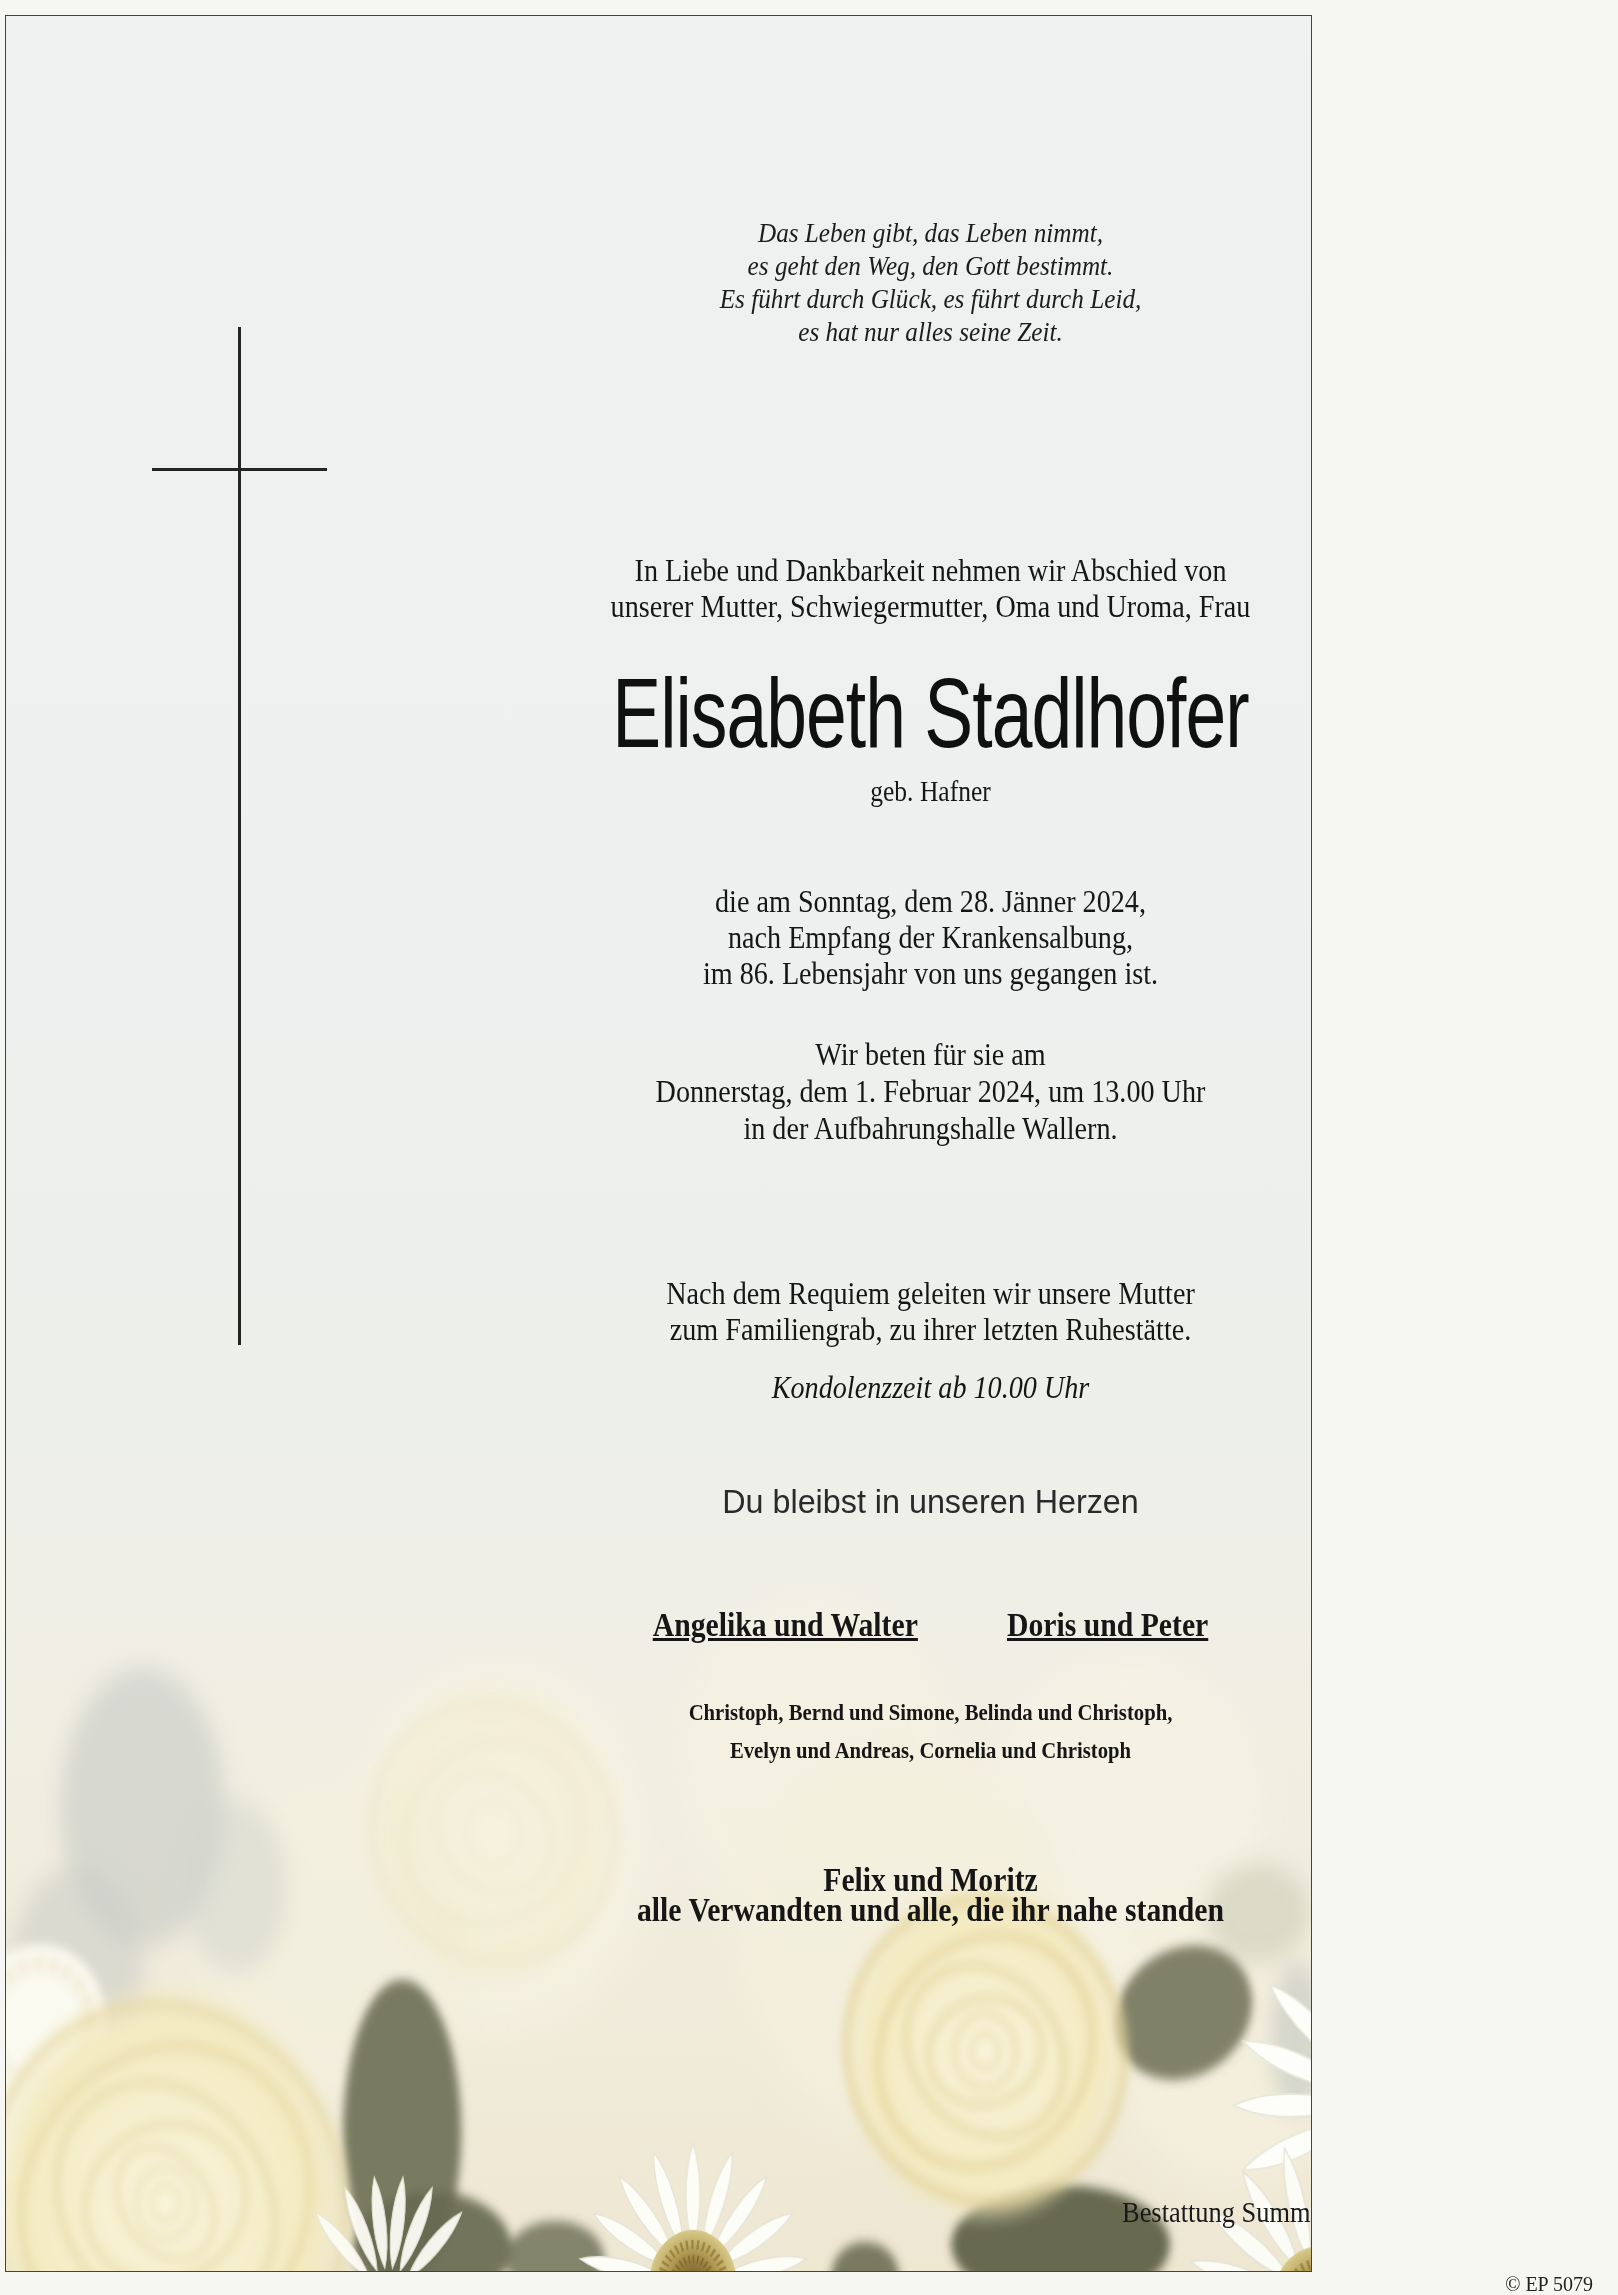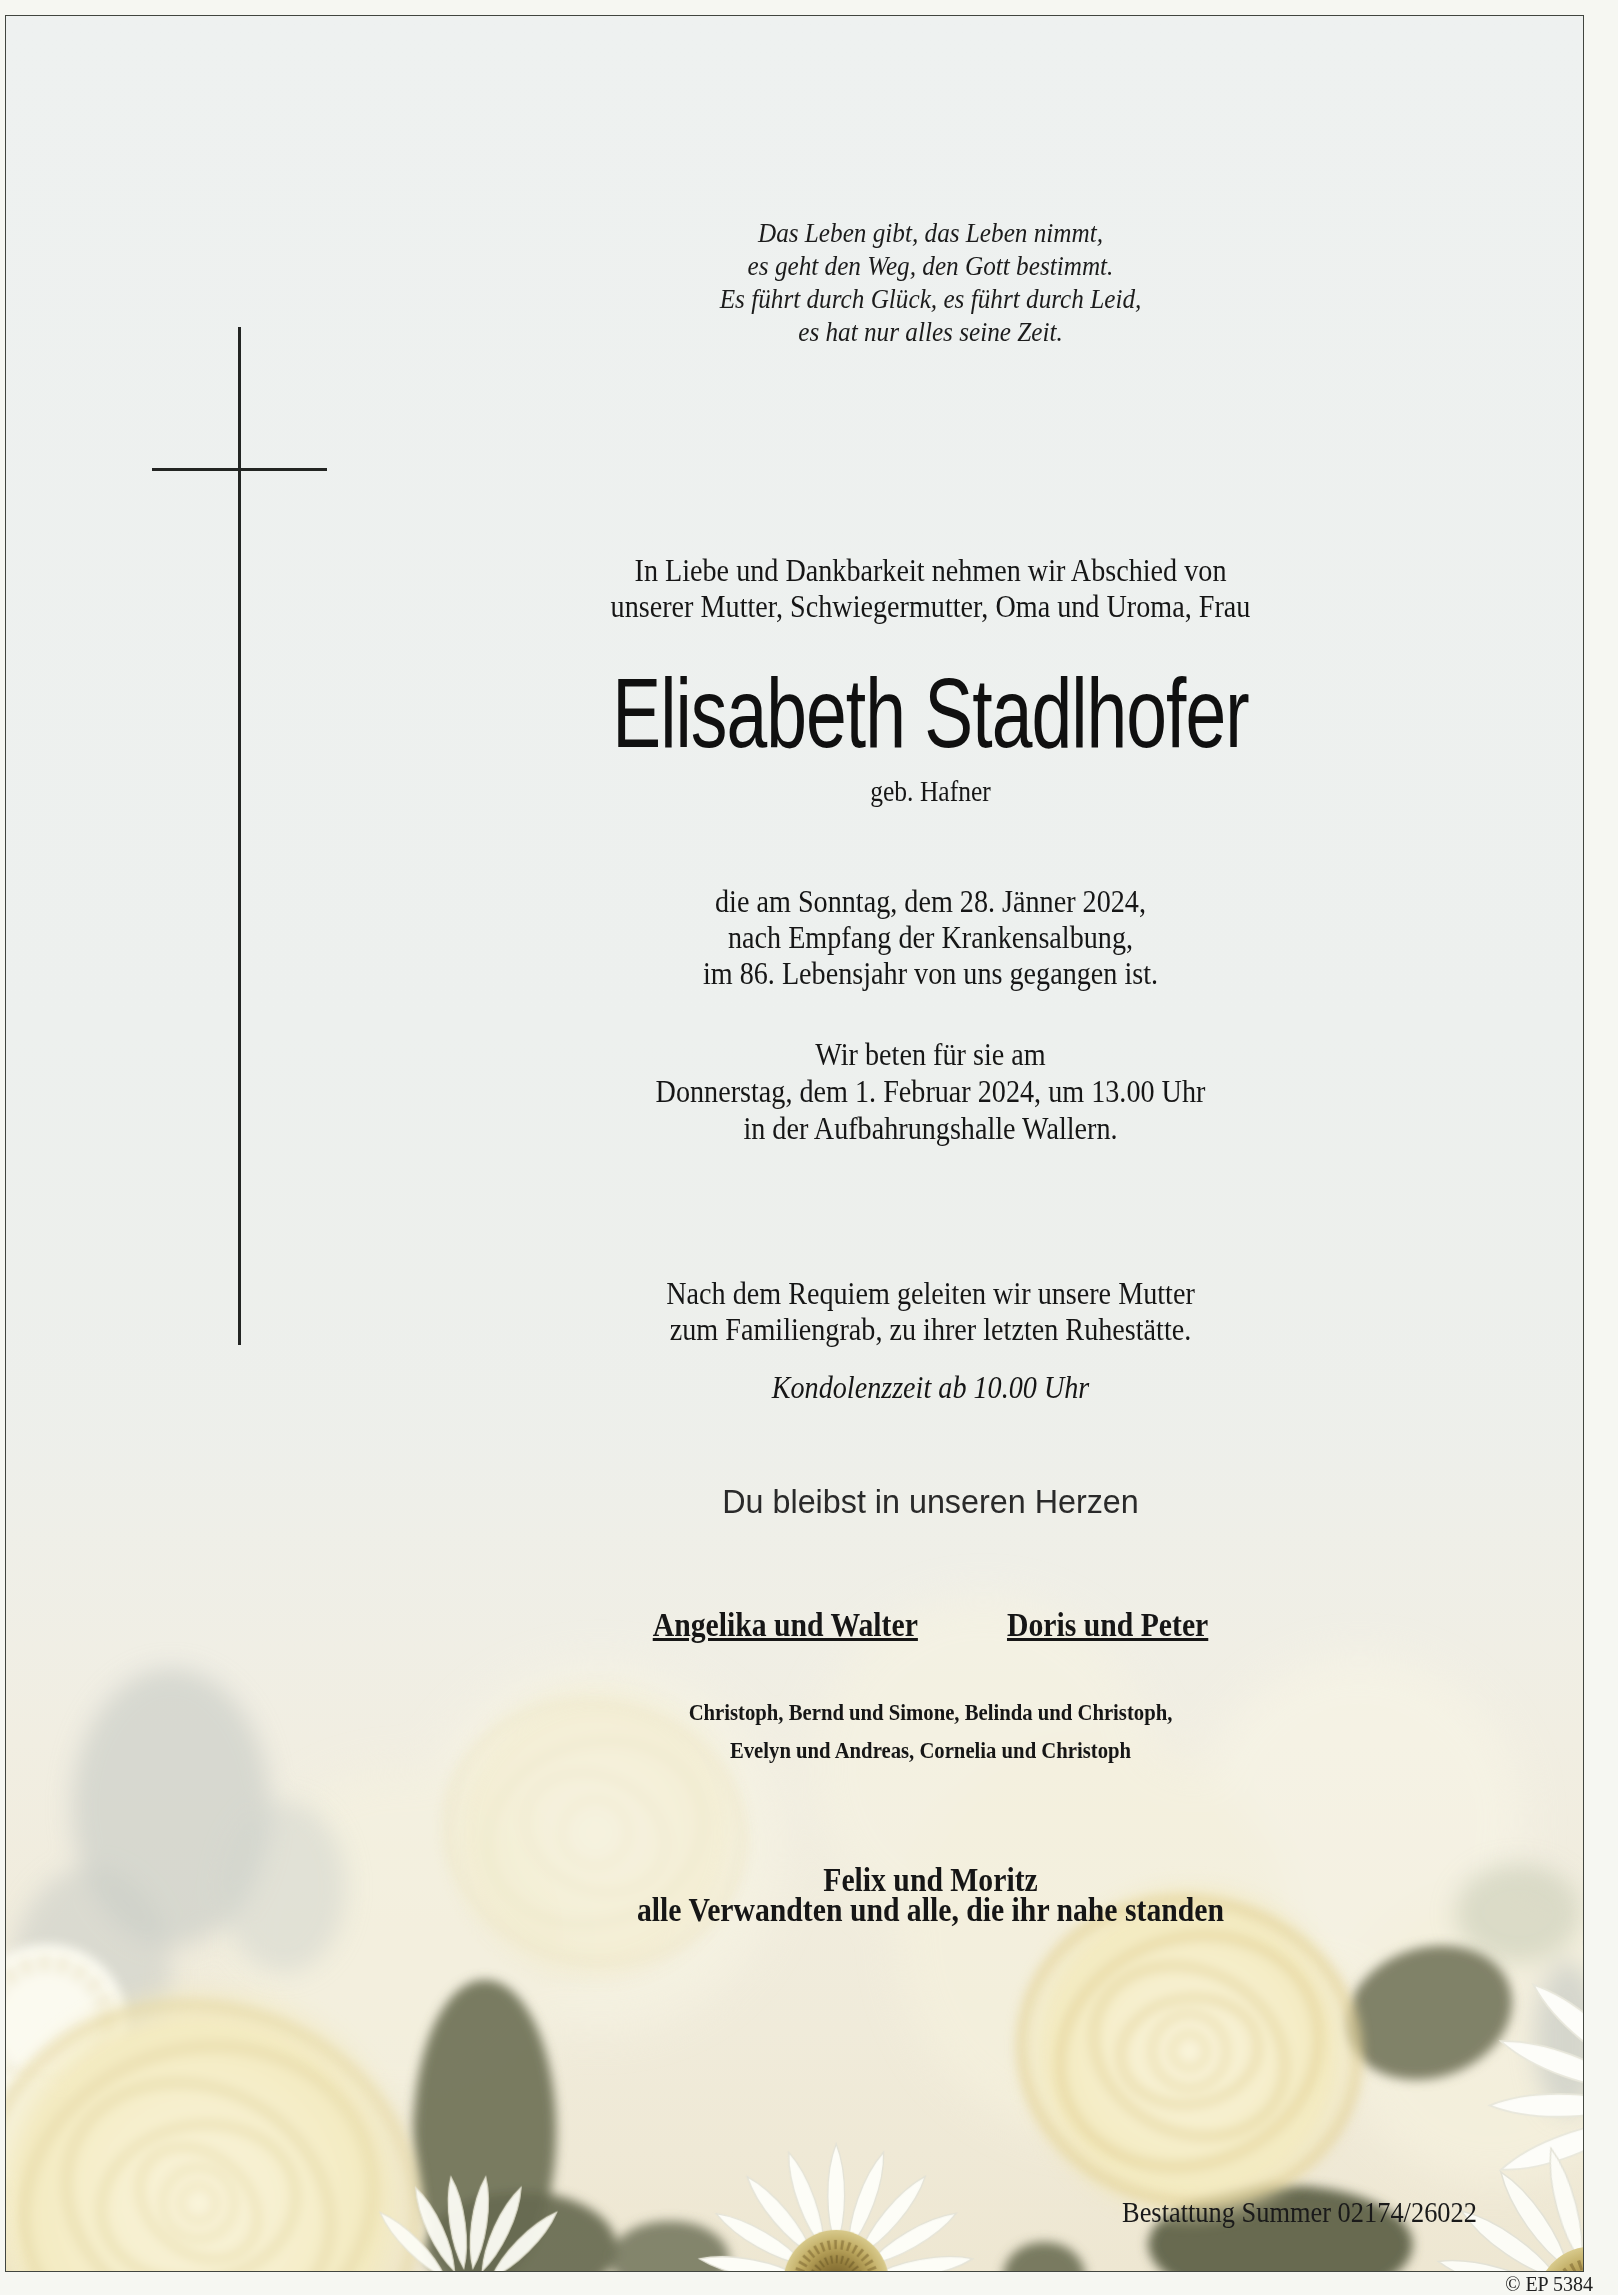--- a/index.html
+++ b/index.html
@@ -4,21 +4,21 @@
 <style>
   html,body{margin:0;padding:0;}
   body{
     width:1618px;height:2295px;position:relative;
     background:#f6f7f2;
     font-family:"Liberation Serif","DejaVu Serif",serif;
     color:#161616;
     overflow:hidden;
   }
   .card{
-    position:absolute;left:5.3px;top:15px;width:1579px;height:2257px;
+    position:absolute;left:5.3px;top:15px;width:1307px;height:2257px;
     box-sizing:border-box;border:1.3px solid #41453f;
     background:linear-gradient(180deg,#eef1f0 0%,#edf0ee 45%,#edefeb 62%);
     overflow:hidden;
   }
   .flowerbg{position:absolute;left:0;bottom:0;width:100%;height:967px;}
   .textcol{position:absolute;left:246px;width:1357px;text-align:center;}
   .line{display:block;}
   .cond{transform:scaleX(0.88);transform-origin:50% 50%;}
   .condP{transform:scaleX(0.9);transform-origin:50% 50%;}
   .condB{transform:scaleX(0.9);transform-origin:50% 50%;}
@@ -299,14 +299,14 @@
   <div class="textcol alle bold">
     <span class="line condB">alle Verwandten und alle, die ihr nahe standen</span>
   </div>
 
   <div class="credit">
     <span class="line cond">Bestattung Summer 02174/26022</span>
   </div>
 
 </div>
 
-<div class="printmark">© EP 5384</div>
+<div class="printmark">© EP 5079</div>
 
 
 </body></html>

